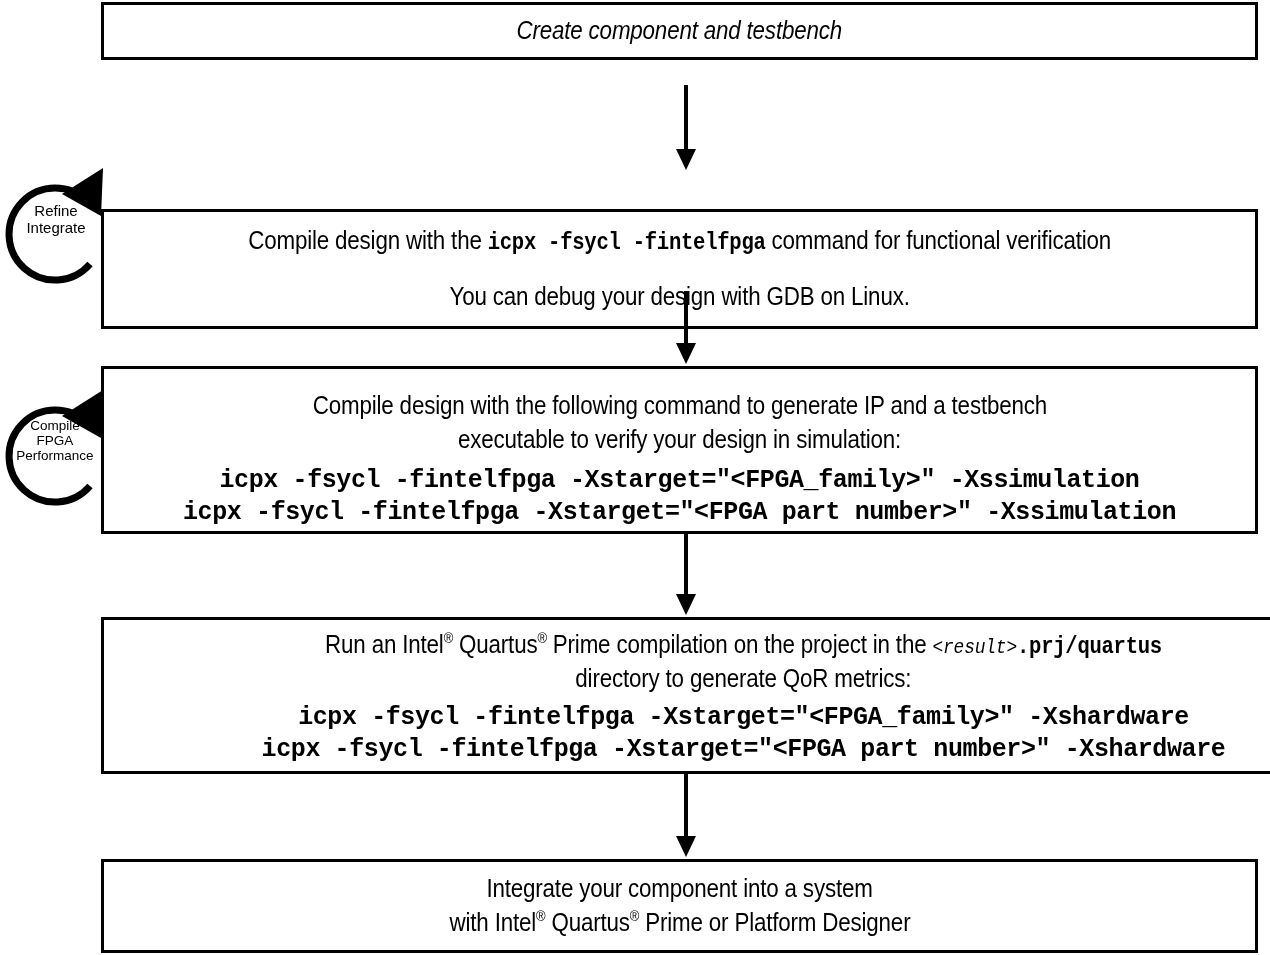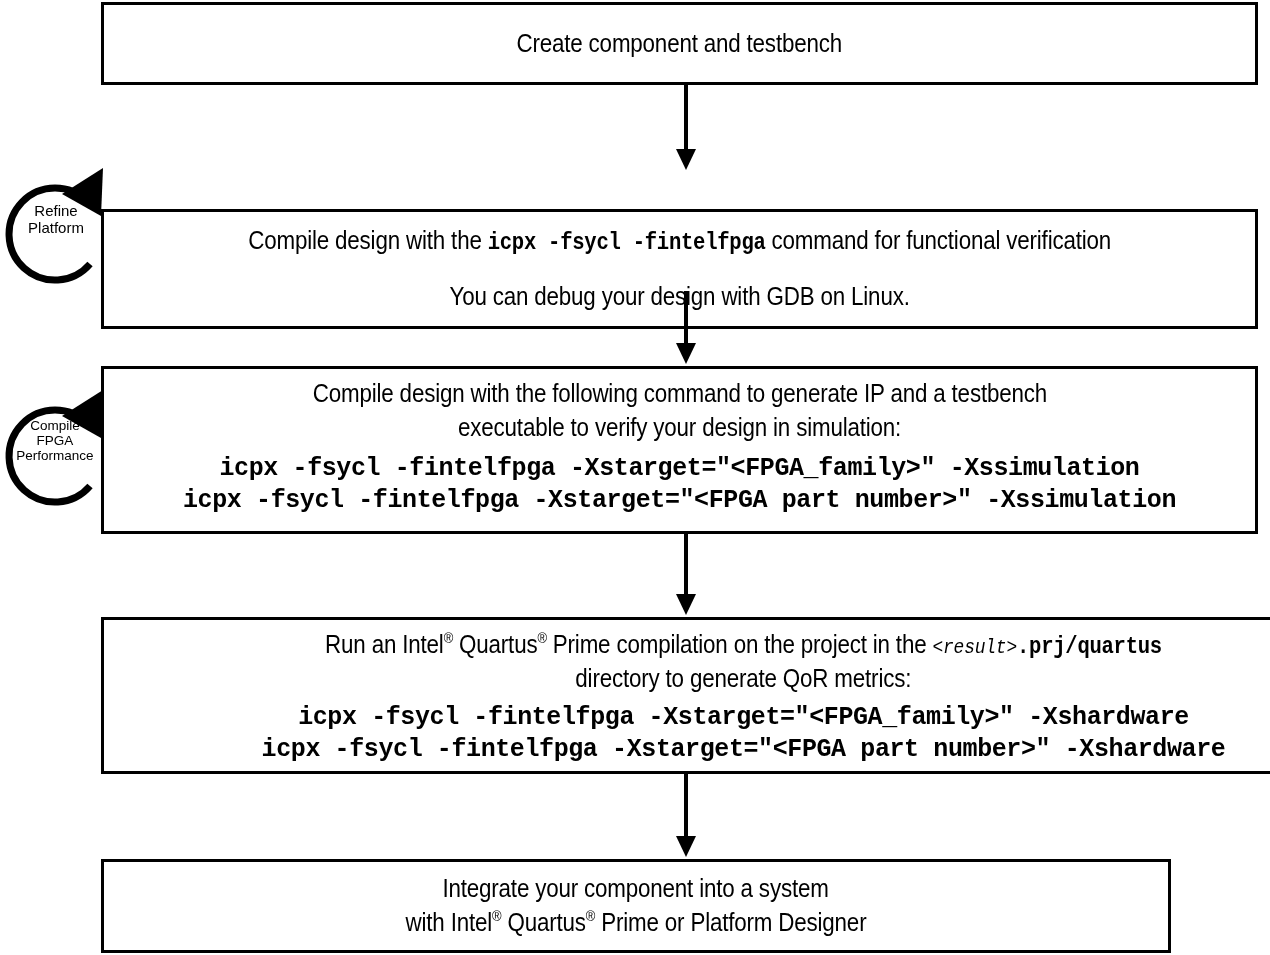--- a/index.html
+++ b/index.html
@@ -83,21 +83,21 @@
   }
   .loop-label.small {
     font-size: 13.5px;
   }
 </style>
 </head>
 <body>
 
 <div id="canvas">
 
-  <div class="flow-box" style="left:101px; top:2px; width:1157px; height:83px;">
+  <div class="flow-box" style="left:101px; top:2px; width:1157px; height:58px;font-style:italic;">
     <div class="line prose">Create component and testbench</div>
   </div>
 
   <svg class="connector" style="left:665px; top:85px;" width="42" height="88" viewBox="0 0 42 88">
     <line x1="21" y1="0" x2="21" y2="72" stroke="#000" stroke-width="4"></line>
     <polygon points="21,85 11,64 31,64" fill="#000"></polygon>
   </svg>
 
   <div class="flow-box" style="left:101px; top:171px; width:1157px; height:120px;margin-top:38px;">
     <div class="line prose">
@@ -107,29 +107,29 @@
     <div class="line prose">You can debug your design with GDB on Linux.</div>
   </div>
 
   <svg class="loop" style="left:2px; top:166px;" width="108" height="126" viewBox="0 0 108 126">
     <path d="M 92,270 A 1,1 0 0 0 92,270" fill="none"></path>
     <path d="M 88,98 A 46,46 0 1 1 86,36" fill="none" stroke="#000" stroke-width="7" stroke-linecap="butt"></path>
     <polygon points="101,2 99,50 60,28" fill="#000"></polygon>
   </svg>
   <div class="loop-label" style="left:4px; top:203px; width:104px;">
     <div>Refine</div>
-    <div>Platform</div>
+    <div>Integrate</div>
   </div>
 
   <svg class="connector" style="left:665px; top:291px;" width="42" height="76" viewBox="0 0 42 76">
     <line x1="21" y1="0" x2="21" y2="60" stroke="#000" stroke-width="4"></line>
     <polygon points="21,73 11,52 31,52" fill="#000"></polygon>
   </svg>
 
-  <div class="flow-box" style="left:101px; top:366px; width:1157px; height:168px; justify-content:flex-start; padding-top:8px;">
+  <div class="flow-box" style="left:101px; top:366px; width:1157px; height:168px; justify-content:flex-start; padding-top:20px;">
     <div class="line prose">Compile design with the following command to generate IP and a testbench</div>
     <div class="line prose">executable to verify your design in simulation:</div>
     <div class="cmd" style="margin-top:8px;">icpx -fsycl -fintelfpga -Xstarget="&lt;FPGA_family&gt;" -Xssimulation</div>
     <div class="cmd">icpx -fsycl -fintelfpga -Xstarget="&lt;FPGA part number&gt;" -Xssimulation</div>
   </div>
 
   <svg class="loop" style="left:2px; top:388px;" width="108" height="126" viewBox="0 0 108 126">
     <path d="M 88,98 A 46,46 0 1 1 86,36" fill="none" stroke="#000" stroke-width="7" stroke-linecap="butt"></path>
     <polygon points="101,2 99,50 60,28" fill="#000"></polygon>
   </svg>
@@ -151,20 +151,20 @@
     <div class="line prose">directory to generate QoR metrics:</div>
     <div class="cmd" style="margin-top:6px;">icpx -fsycl -fintelfpga -Xstarget="&lt;FPGA_family&gt;" -Xshardware</div>
     <div class="cmd">icpx -fsycl -fintelfpga -Xstarget="&lt;FPGA part number&gt;" -Xshardware</div>
   </div>
 
   <svg class="connector" style="left:665px; top:774px;" width="42" height="86" viewBox="0 0 42 86">
     <line x1="21" y1="0" x2="21" y2="70" stroke="#000" stroke-width="4"></line>
     <polygon points="21,83 11,62 31,62" fill="#000"></polygon>
   </svg>
 
-  <div class="flow-box" style="left:101px; top:859px; width:1070px; height:94px;">
+  <div class="flow-box" style="left:101px; top:859px; width:1157px; height:94px;">
     <div class="line prose">Integrate your component into a system</div>
     <div class="line prose">
       <span>with Intel</span><sup class="reg">®</sup><span> Quartus</span><sup class="reg">®</sup><span> Prime or Platform Designer</span>
     </div>
   </div>
 
 </div>
 
 </body></html>

